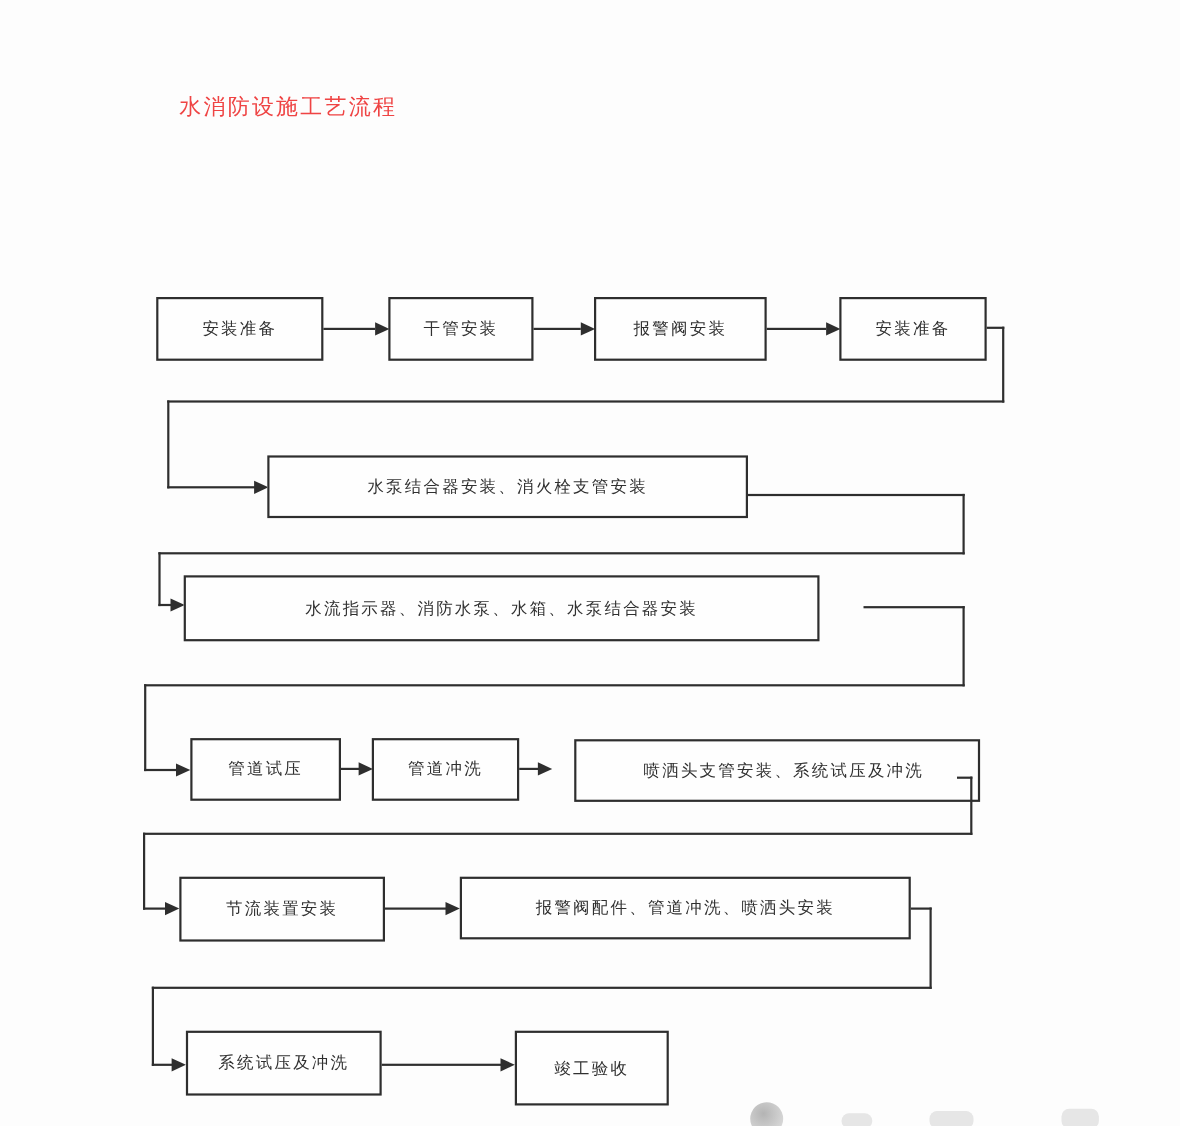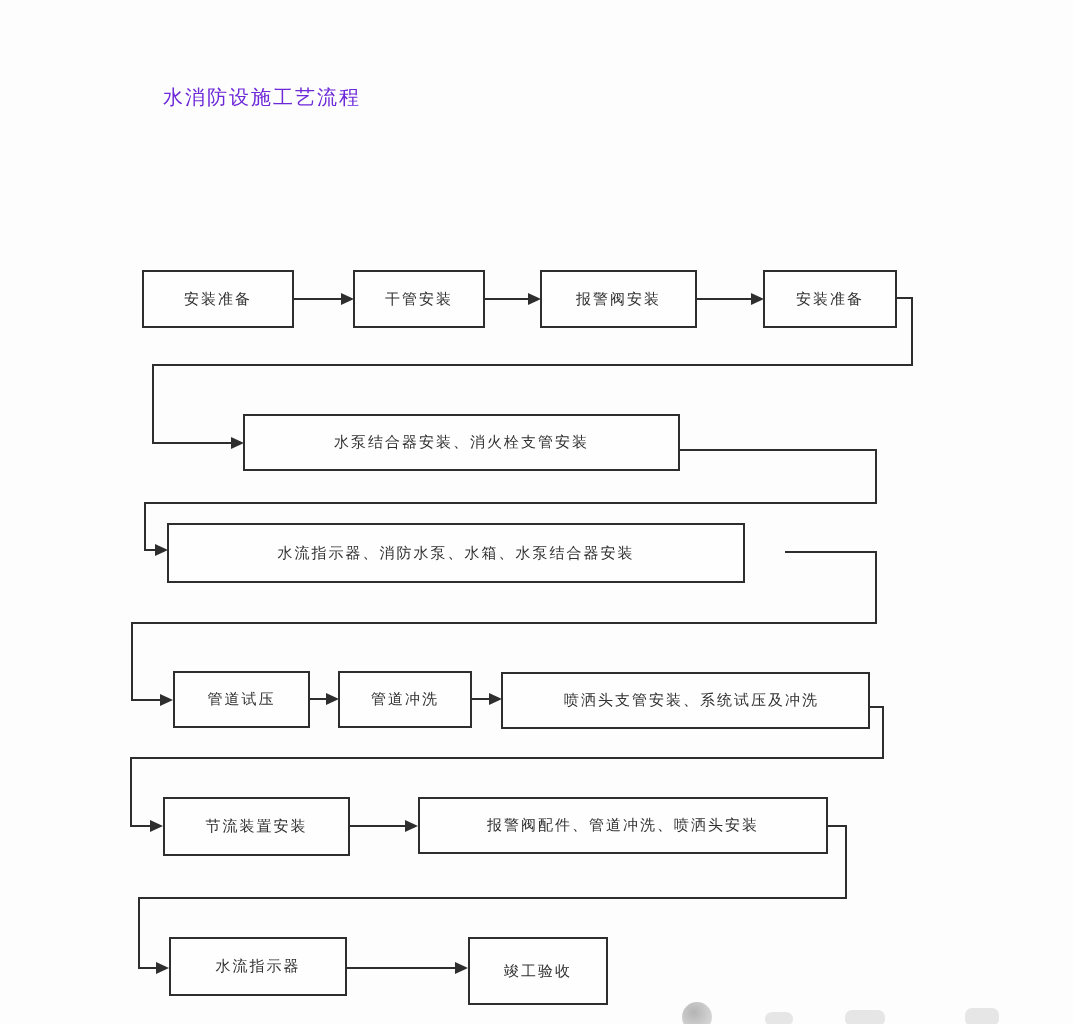--- a/index.html
+++ b/index.html
@@ -3,21 +3,21 @@
 <meta charset="utf-8">
 <style>
   html, body { margin:0; padding:0; background:#ffffff; }
   .canvas {
     position:relative; width:1073px; height:1024px;
     background:#fdfdfd; overflow:hidden;
     font-family:"Liberation Serif","DejaVu Serif",serif;
   }
   .page-title {
     position:absolute; left:163px; top:84px;
-    font-size:20px; color:#6d28d9; letter-spacing:2px; white-space:nowrap;
+    font-size:20px; color:#ef4444; letter-spacing:2px; white-space:nowrap;
   }
   .node {
     position:absolute; box-sizing:border-box;
     border:2px solid #2e2e2e; background:#fefefe;
     display:flex; align-items:center; justify-content:center;
     font-size:15px; color:#303030; letter-spacing:2px; white-space:nowrap;
   }
   .hline { position:absolute; height:2px; background:#2e2e2e; }
   .vline { position:absolute; width:2px; background:#2e2e2e; }
   .arrow-e {
@@ -71,21 +71,21 @@
 
   <div class="hline" style="left:785px; top:551px; width:92px;"></div>
   <div class="vline" style="left:875px; top:551px; height:73px;"></div>
   <div class="hline" style="left:131px; top:622px; width:746px;"></div>
   <div class="vline" style="left:131px; top:622px; height:79px;"></div>
   <div class="hline" style="left:131px; top:699px; width:30px;"></div>
   <div class="arrow-e" style="left:160px; top:694px;"></div>
 
   <div class="node" style="left:173px; top:671px; width:137px; height:57px;">管道试压</div>
   <div class="node" style="left:338px; top:671px; width:134px; height:57px;">管道冲洗</div>
-  <div class="node" style="left:501px; top:672px; width:369px; height:57px;padding-left:12px;">喷洒头支管安装、系统试压及冲洗</div>
+  <div class="node" style="left:522px; top:672px; width:369px; height:57px;padding-left:12px;">喷洒头支管安装、系统试压及冲洗</div>
 
   <div class="hline" style="left:310px; top:698px; width:17px;"></div>
   <div class="arrow-e" style="left:326px; top:693px;"></div>
   <div class="hline" style="left:472px; top:698px; width:18px;"></div>
   <div class="arrow-e" style="left:489px; top:693px;"></div>
 
   <div class="hline" style="left:870px; top:706px; width:14px;"></div>
   <div class="vline" style="left:882px; top:706px; height:53px;"></div>
   <div class="hline" style="left:130px; top:757px; width:754px;"></div>
   <div class="vline" style="left:130px; top:757px; height:70px;"></div>
@@ -98,21 +98,21 @@
   <div class="hline" style="left:350px; top:825px; width:56px;"></div>
   <div class="arrow-e" style="left:405px; top:820px;"></div>
 
   <div class="hline" style="left:828px; top:825px; width:19px;"></div>
   <div class="vline" style="left:845px; top:825px; height:74px;"></div>
   <div class="hline" style="left:138px; top:897px; width:709px;"></div>
   <div class="vline" style="left:138px; top:897px; height:72px;"></div>
   <div class="hline" style="left:138px; top:967px; width:19px;"></div>
   <div class="arrow-e" style="left:156px; top:962px;"></div>
 
-  <div class="node" style="left:169px; top:937px; width:178px; height:59px;">水流指示器</div>
+  <div class="node" style="left:169px; top:937px; width:178px; height:59px;">系统试压及冲洗</div>
   <div class="node" style="left:468px; top:937px; width:140px; height:68px;">竣工验收</div>
 
   <div class="hline" style="left:347px; top:967px; width:110px;"></div>
   <div class="arrow-e" style="left:455px; top:962px;"></div>
 
   <div class="wm-circle"></div>
   <div class="wm-smudge" style="left:765px; top:1012px; width:28px; height:14px;"></div>
   <div class="wm-smudge" style="left:845px; top:1010px; width:40px; height:16px;"></div>
   <div class="wm-smudge" style="left:965px; top:1008px; width:34px; height:18px;"></div>
 

